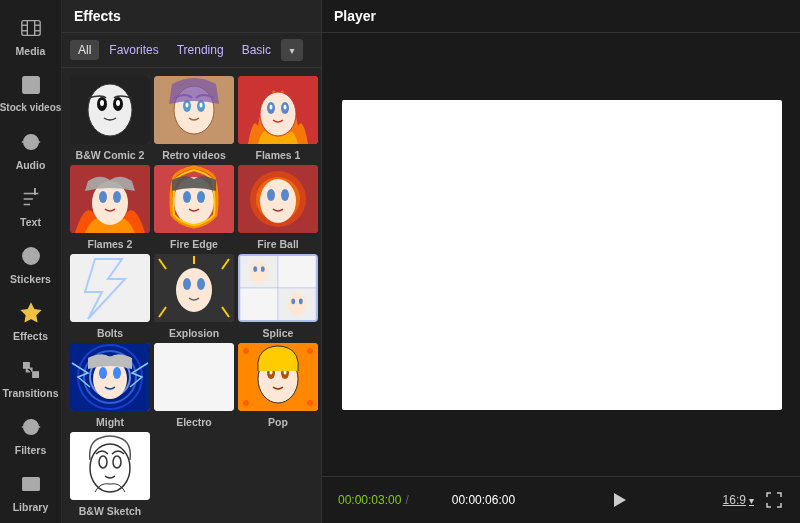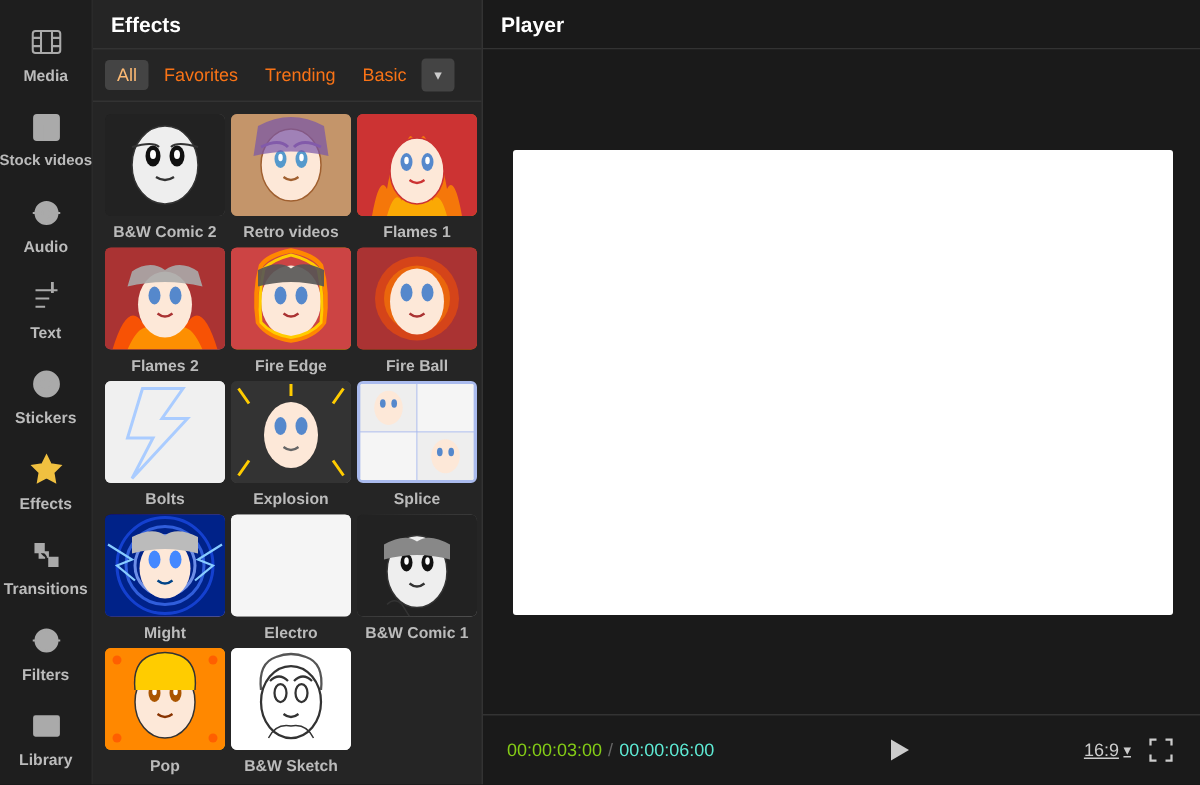--- a/index.html
+++ b/index.html
@@ -64,26 +64,26 @@
       display: flex;
       align-items: center;
       padding: 6px 8px;
       gap: 2px;
       border-bottom: 1px solid #333;
     }
     .filter-tab {
       padding: 3px 8px;
       border-radius: 3px;
       cursor: pointer;
-      color: #f97316;
+      color: #c4b5fd;
       font-size: 12px;
     }
     .filter-tab.active {
       background: #444;
-      color: #fdba74;
+      color: #e5e5e5;
     }
     .filter-more {
       width: 22px;
       height: 22px;
       background: #444;
       border-radius: 3px;
       display: flex;
       align-items: center;
       justify-content: center;
       cursor: pointer;
@@ -168,21 +168,21 @@
       background: #1a1a1a;
       border-top: 1px solid #333;
     }
     .time-display {
       display: flex;
       gap: 4px;
       font-size: 12px;
     }
     .time-current { color: #84cc16; }
     .time-sep { color: #666; }
-    .time-total { color: #5eead4; }
+    .time-total { color: #ffffff; margin-left: 39px; }
     .play-btn {
       width: 30px;
       height: 30px;
       display: flex;
       align-items: center;
       justify-content: center;
       cursor: pointer;
       color: #ccc;
     }
     .aspect-ratio {
@@ -541,38 +541,20 @@
       <div class="effect-thumb" style="background:#eee;">
         <div class="thumb-anime">
           <svg width="80" height="68" viewBox="0 0 80 68">
             <rect width="80" height="68" fill="#f5f5f5"></rect>
           </svg>
         </div>
       </div>
       <span class="effect-label">Electro</span>
     </div>
 
-    <div class="effect-item">
-      <div class="effect-thumb thumb-bw1">
-        <div class="thumb-anime">
-          <svg width="80" height="68" viewBox="0 0 80 68">
-            <rect width="80" height="68" fill="#222"></rect>
-            <ellipse cx="40" cy="38" rx="20" ry="24" fill="#eee" stroke="#333" stroke-width="1"></ellipse>
-            <ellipse cx="33" cy="32" rx="4" ry="6" fill="#111"></ellipse>
-            <ellipse cx="47" cy="32" rx="4" ry="6" fill="#111"></ellipse>
-            <ellipse cx="33" cy="31" rx="1.5" ry="2.5" fill="#fff"></ellipse>
-            <ellipse cx="47" cy="31" rx="1.5" ry="2.5" fill="#fff"></ellipse>
-            <path d="M35 46 Q40 50 45 46" stroke="#333" stroke-width="1.5" fill="none"></path>
-            <path d="M18 20 Q32 12 40 18 Q48 12 62 20 L62 30 Q40 24 18 30 Z" fill="#888"></path>
-            <path d="M20 60 Q25 55 30 60 L35 68" stroke="#333" stroke-width="1" fill="none"></path>
-          </svg>
-        </div>
-      </div>
-      <span class="effect-label">B&amp;W Comic 1</span>
-    </div>
 
     <div class="effect-item">
       <div class="effect-thumb thumb-pop">
         <div class="thumb-anime">
           <svg width="80" height="68" viewBox="0 0 80 68">
             <rect width="80" height="68" fill="#f80"></rect>
             <ellipse cx="40" cy="36" rx="20" ry="24" fill="#fde8d8" stroke="#333" stroke-width="1"></ellipse>
             <ellipse cx="33" cy="30" rx="4" ry="6" fill="#aa5500"></ellipse>
             <ellipse cx="47" cy="30" rx="4" ry="6" fill="#aa5500"></ellipse>
             <ellipse cx="33" cy="29" rx="1.5" ry="2.5" fill="#fff"></ellipse>

